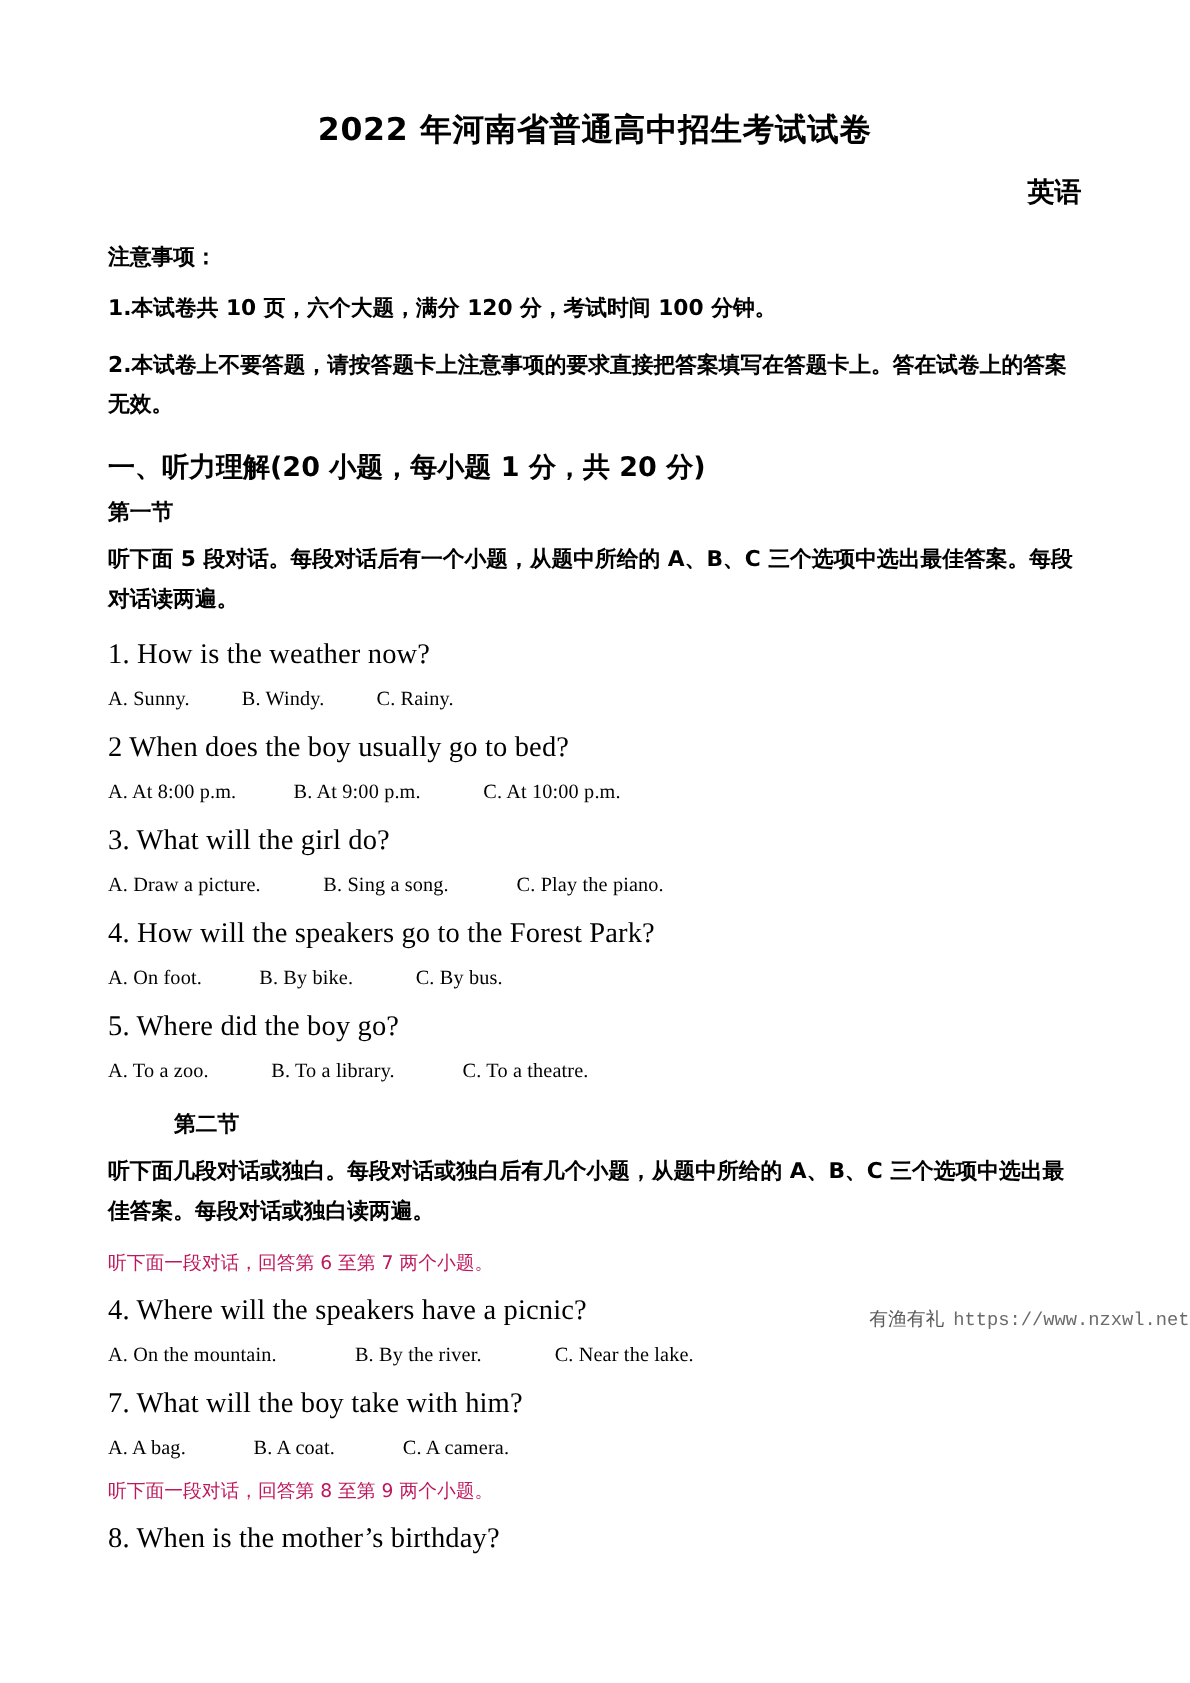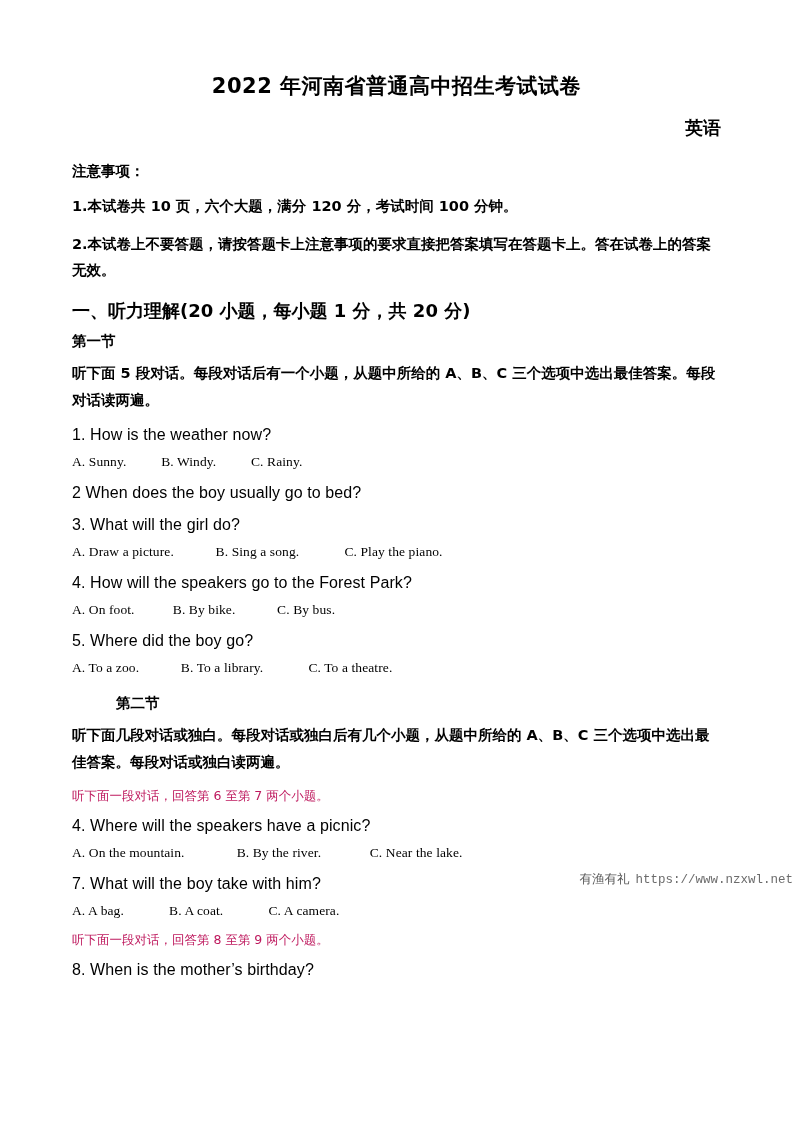--- a/index.html
+++ b/index.html
@@ -69,22 +69,22 @@
     margin: 9px 0 0 0;
     line-height: 1.85;
   }
   .cn-note {
     font-family: "DejaVu Sans", sans-serif;
     font-size: 12.5px;
     color: #be185d;
     margin: 13px 0 0 0;
   }
   .q-line {
-    font-family: Liberation Sans, sans-serif;
-    font-size: 16px;
+    font-family: Liberation Serif, serif;
+    font-size: 19px;
     margin: 12px 0 0 0;
     letter-spacing: 0.1px;
   }
   .opt-line {
     font-family: "Liberation Serif", serif;
     font-size: 13.5px;
     margin: 10px 0 0 0;
     white-space: pre;
     letter-spacing: 0.1px;
   }
@@ -120,20 +120,21 @@
 
   <div class="section-heading">一、听力理解(20 小题，每小题 1 分，共 20 分)</div>
 
   <div class="sub-heading">第一节</div>
   <div class="instruction">听下面 5 段对话。每段对话后有一个小题，从题中所给的 A、B、C 三个选项中选出最佳答案。每段对话读两遍。</div>
 
   <div class="q-line">1. How is the weather now?</div>
   <div class="opt-line">A. Sunny.          B. Windy.          C. Rainy.</div>
 
   <div class="q-line tight">2   When does the boy usually go to bed?</div>
+  <div class="opt-line">A. At 8:00 p.m.           B. At 9:00 p.m.            C. At 10:00 p.m.</div>
 
   <div class="q-line tight">3. What will the girl do?</div>
   <div class="opt-line">A. Draw a picture.            B. Sing a song.             C. Play the piano.</div>
 
   <div class="q-line tight">4. How will the speakers go to the Forest Park?</div>
   <div class="opt-line">A. On foot.           B. By bike.            C. By bus.</div>
 
   <div class="q-line tight">5. Where did the boy go?</div>
   <div class="opt-line">A. To a zoo.            B. To a library.             C. To a theatre.</div>
 

